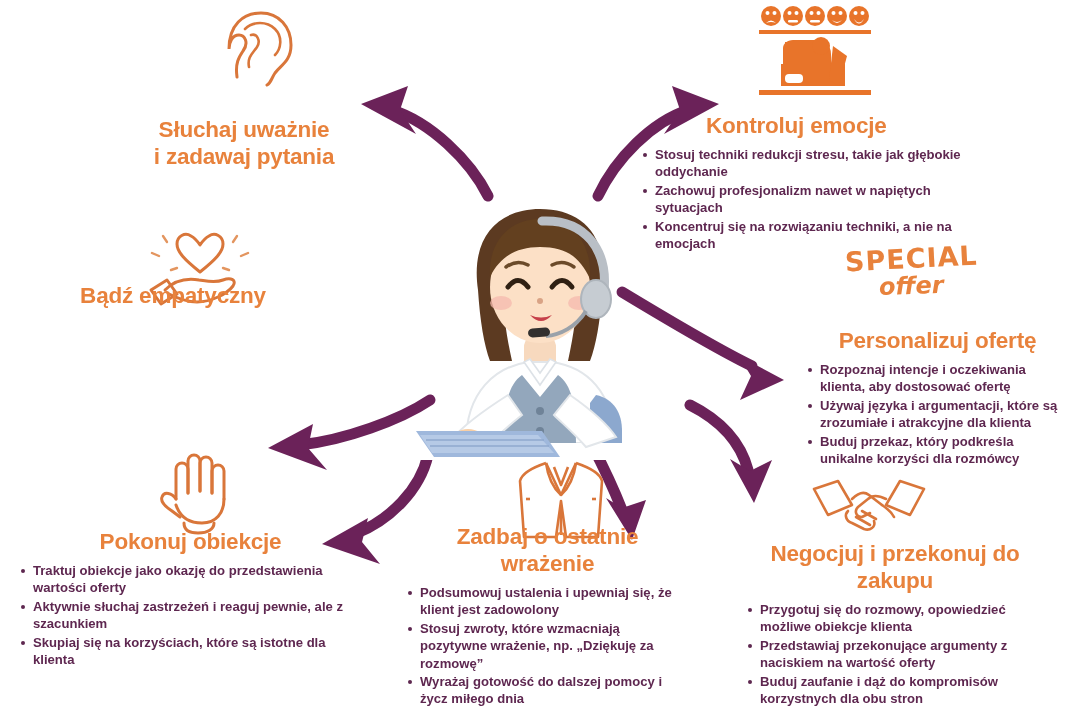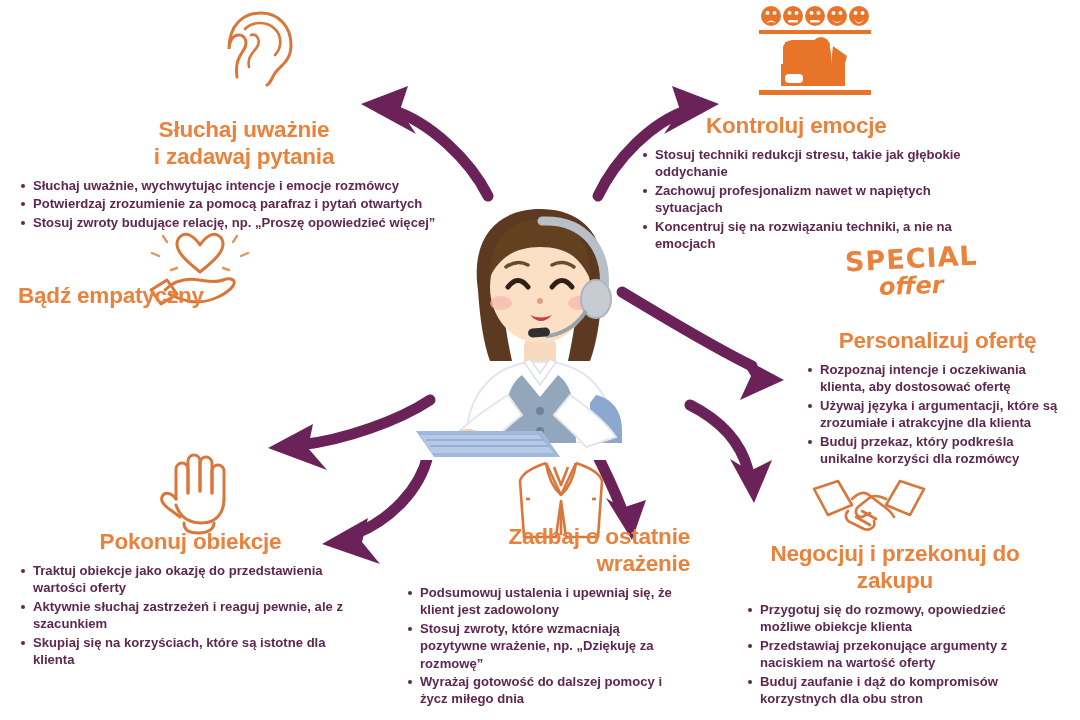--- a/index.html
+++ b/index.html
@@ -46,27 +46,27 @@
     border-radius:50%;
     background:#5E2750;
   }
 
   
   #sec-listen      {left:18px;  top:80px;  width:452px;margin-top:36px;}
   #sec-listen .sec-title{text-align:center;}
   #sec-emotions    {left:640px; top:96px;  width:330px;}
   #sec-emotions .sec-title{text-align:left;padding-left:66px;margin-top:16px;}
   #sec-empathy     {left:18px;  top:282px; width:310px;}
-  #sec-empathy .sec-title{text-align:left;}
+  #sec-empathy .sec-title{text-align:center;}
   #sec-offer       {left:805px; top:327px; width:265px;}
   #sec-offer .sec-title{text-align:center;}
   #sec-objections  {left:18px;  top:528px; width:345px;}
   #sec-objections .sec-title{text-align:center;}
   #sec-closing     {left:405px; top:523px; width:285px;}
-  #sec-closing .sec-title{text-align:right;}
+  #sec-closing .sec-title{text-align:center;}
   #sec-negotiate   {left:745px; top:528px; width:300px;}
   #sec-negotiate .sec-title{text-align:center;margin-top:12px;}
 
   
   .iconwrap{position:absolute;}
   #ic-ear      {left:205px; top:5px;}
   #ic-emotions {left:755px; top:2px;}
   #ic-heart    {left:145px; top:228px;}
   #ic-special  {left:845px; top:245px;}
   #ic-hand     {left:150px; top:445px;}
@@ -303,25 +303,20 @@
         <path d="M70,32 C76,36 80,40 82,44"></path>
       </g>
     </svg>
   </div>
 
   <div class="section" id="sec-listen">
     <h2 class="sec-title">
       <span>Słuchaj uważnie</span><br>
       <span>i zadawaj pytania</span>
     </h2>
-    <ul class="sec-list">
-      <li>Słuchaj uważnie, wychwytując intencje i emocje rozmówcy</li>
-      <li>Potwierdzaj zrozumienie za pomocą parafraz i pytań otwartych</li>
-      <li>Stosuj zwroty budujące relację, np. „Proszę opowiedzieć więcej”</li>
-    </ul>
   </div>
 
   <div class="section" id="sec-emotions">
     <h2 class="sec-title">Kontroluj emocje</h2>
     <ul class="sec-list">
       <li>Stosuj techniki redukcji stresu, takie jak głębokie oddychanie</li>
       <li>Zachowuj profesjonalizm nawet w napiętych sytuacjach</li>
       <li>Koncentruj się na rozwiązaniu techniki, a nie na emocjach</li>
     </ul>
   </div>

